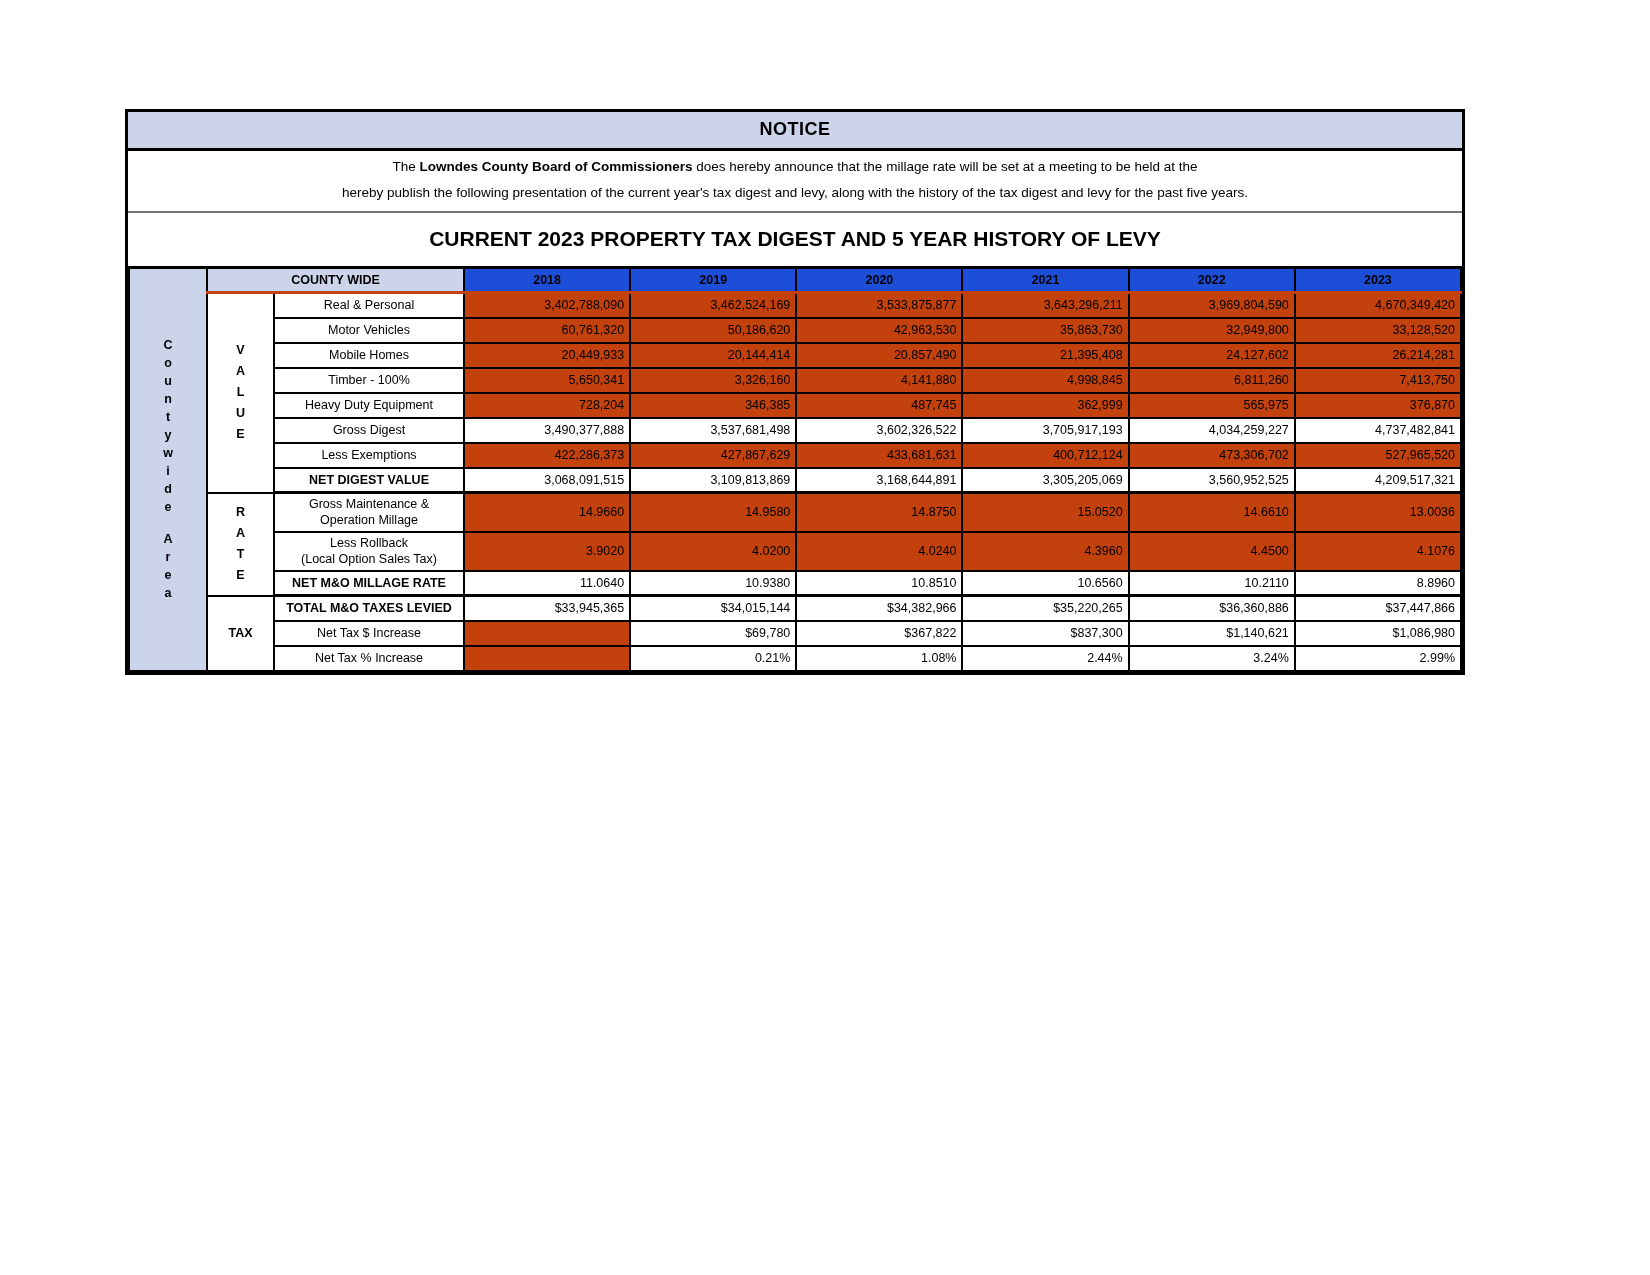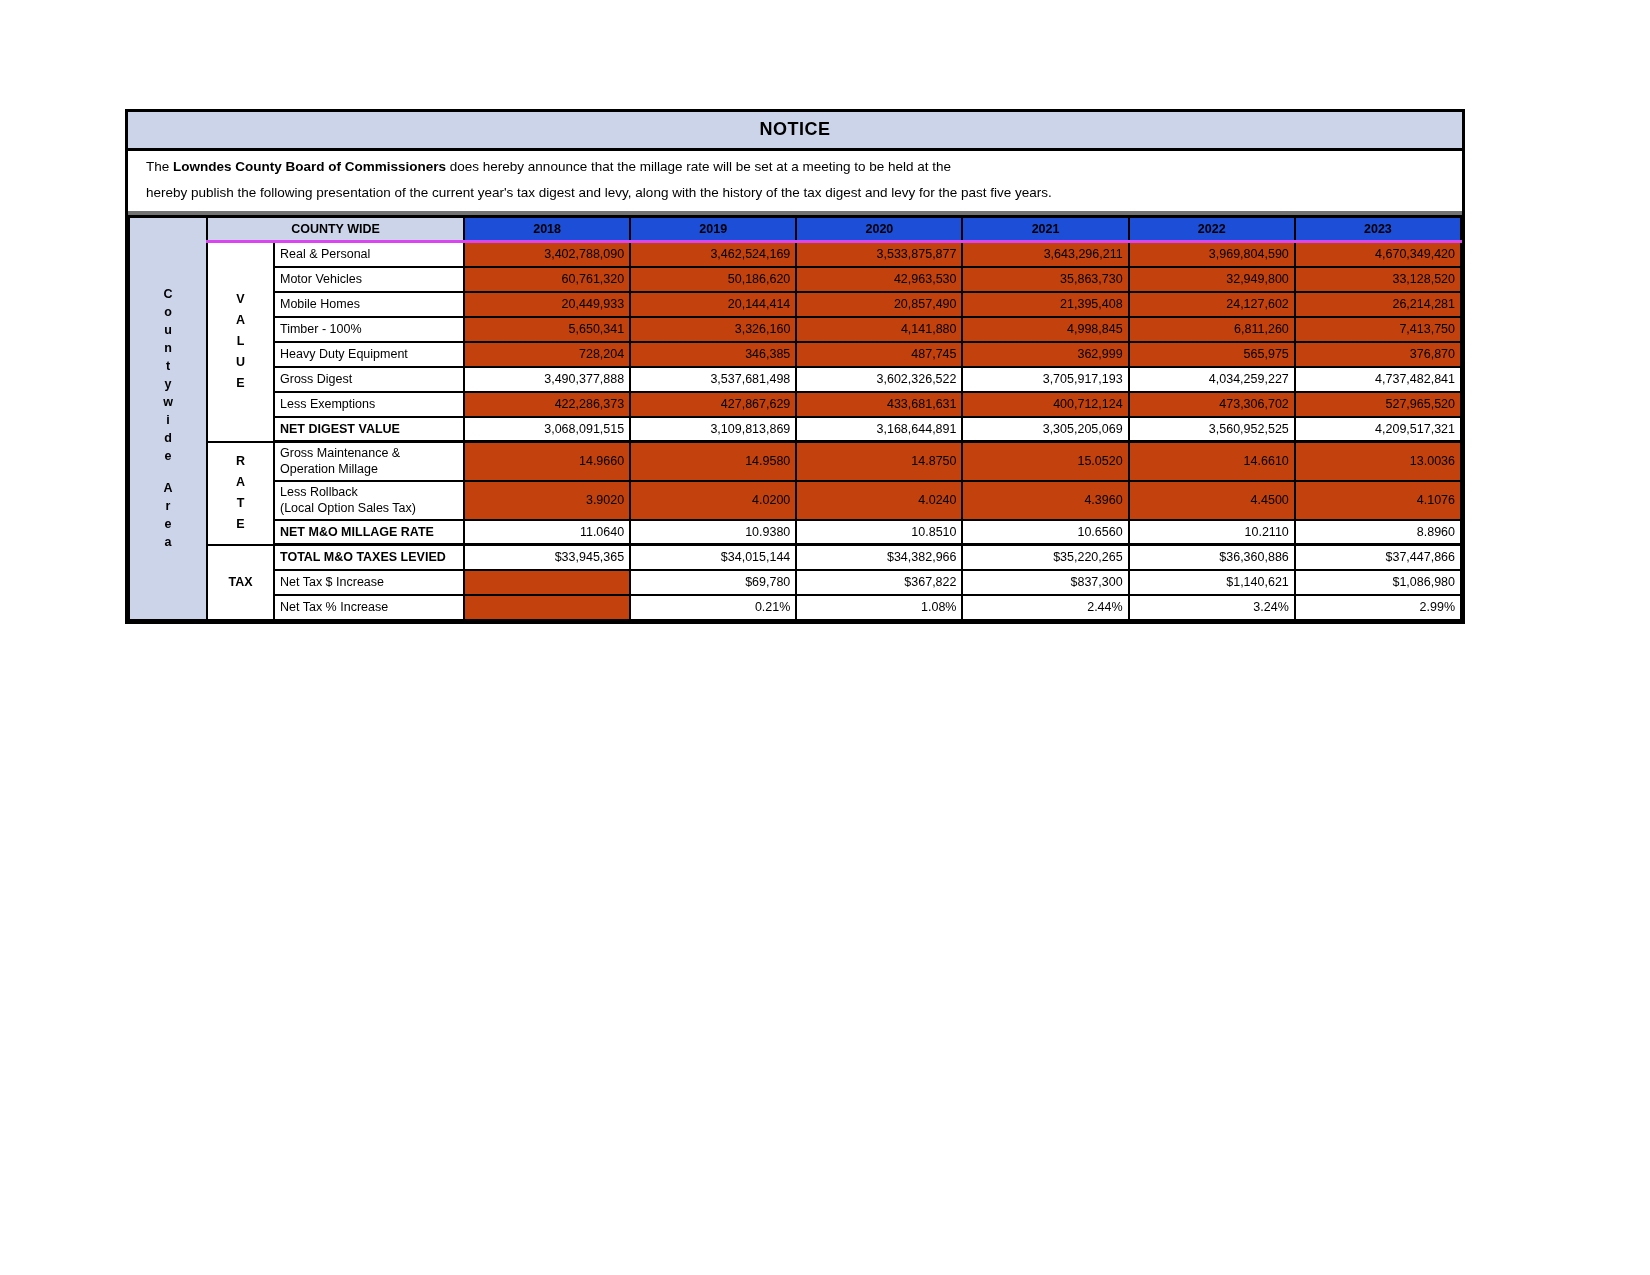--- a/index.html
+++ b/index.html
@@ -20,21 +20,22 @@
   .notice-header {
     background: #ccd4e9;
     border-bottom: 3px solid #000;
     text-align: center;
     font-weight: bold;
     font-size: 18px;
     padding: 7px 0 8px 0;
     letter-spacing: 0.5px;
   }
   .notice-body {
-    border-bottom: 4px solid #737373;
+    border-bottom: 2px solid #737373;
+    text-align: center;
     font-size: 13.5px;
     line-height: 26px;
     padding: 3px 18px 5px 18px;
   }
   .notice-body b { font-weight: bold; }
   .title-section {
     text-align: center;
     font-weight: bold;
     font-size: 21px;
     padding: 14px 0 15px 0;
@@ -71,31 +72,31 @@
     font-weight: bold;
     text-align: center;
     border-right: 3px solid #000;
   }
   .year-th {
     background: #1d4ed8;
     font-size: 15px;
     font-weight: bold;
     text-align: center;
   }
-  #header-row th { border-bottom: 3px solid #d946ef; text-align: center; }
+  #header-row th { border-bottom: 3px solid #c2410c; text-align: center; }
   .section-cell {
     background: #fff;
     font-weight: bold;
     text-align: center;
     vertical-align: middle;
     font-size: 12.5px;
   }
   .section-cell div { line-height: 21px; }
   .label-cell {
-    text-align: left;
+    text-align: center;
     border-right: 3px solid #000;
     white-space: pre-line;
     line-height: 16px;
     background: #fff;
   }
   .label-cell.bold { font-weight: bold; }
   td.val { text-align: right; background: #fff; }
   td.val.shaded { background: #c2410c; }
   tr.tall td { height: 39px; }
   tr.thick-bottom td { border-bottom: 3px solid #000; }
@@ -105,20 +106,21 @@
 
 <div class="doc">
 
   <div class="notice-header">NOTICE</div>
 
   <div class="notice-body">
     <div><span>The </span><b>Lowndes County Board of Commissioners</b><span> does hereby announce that the millage rate will be set at a meeting to be held at the</span></div>
     <div><span>hereby publish the following presentation of the current year's tax digest and levy, along with the history of the tax digest and levy for the past five years.</span></div>
   </div>
 
+  <div class="title-section">CURRENT 2023 PROPERTY TAX DIGEST AND 5 YEAR HISTORY OF LEVY</div>
 
   <table class="digest">
     <colgroup>
       <col class="c-area">
       <col class="c-sect">
       <col class="c-label">
       <col class="c-year">
         <col class="c-year">
         <col class="c-year">
       <col class="c-year">

